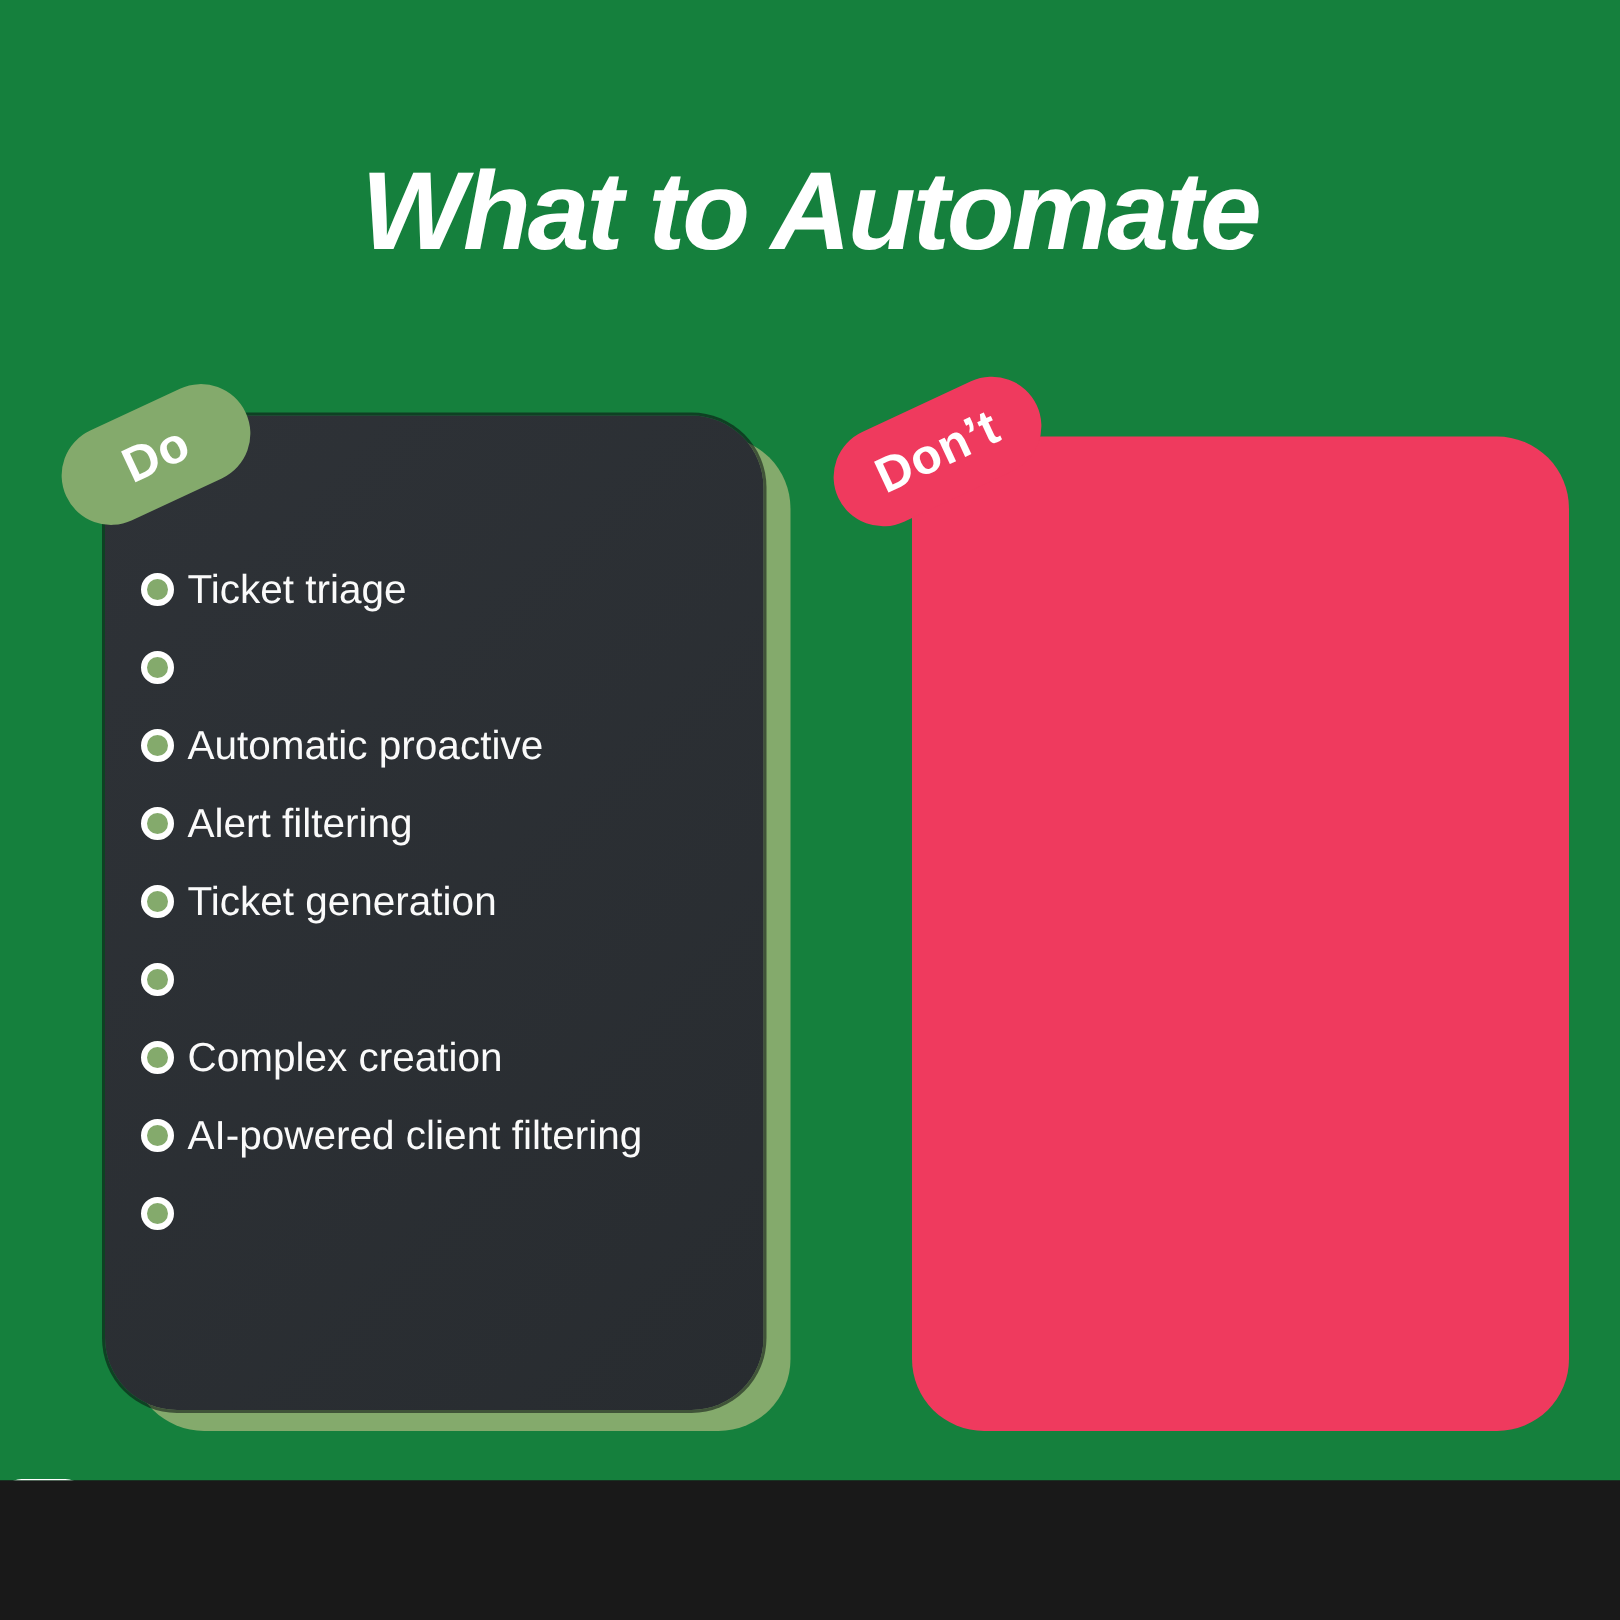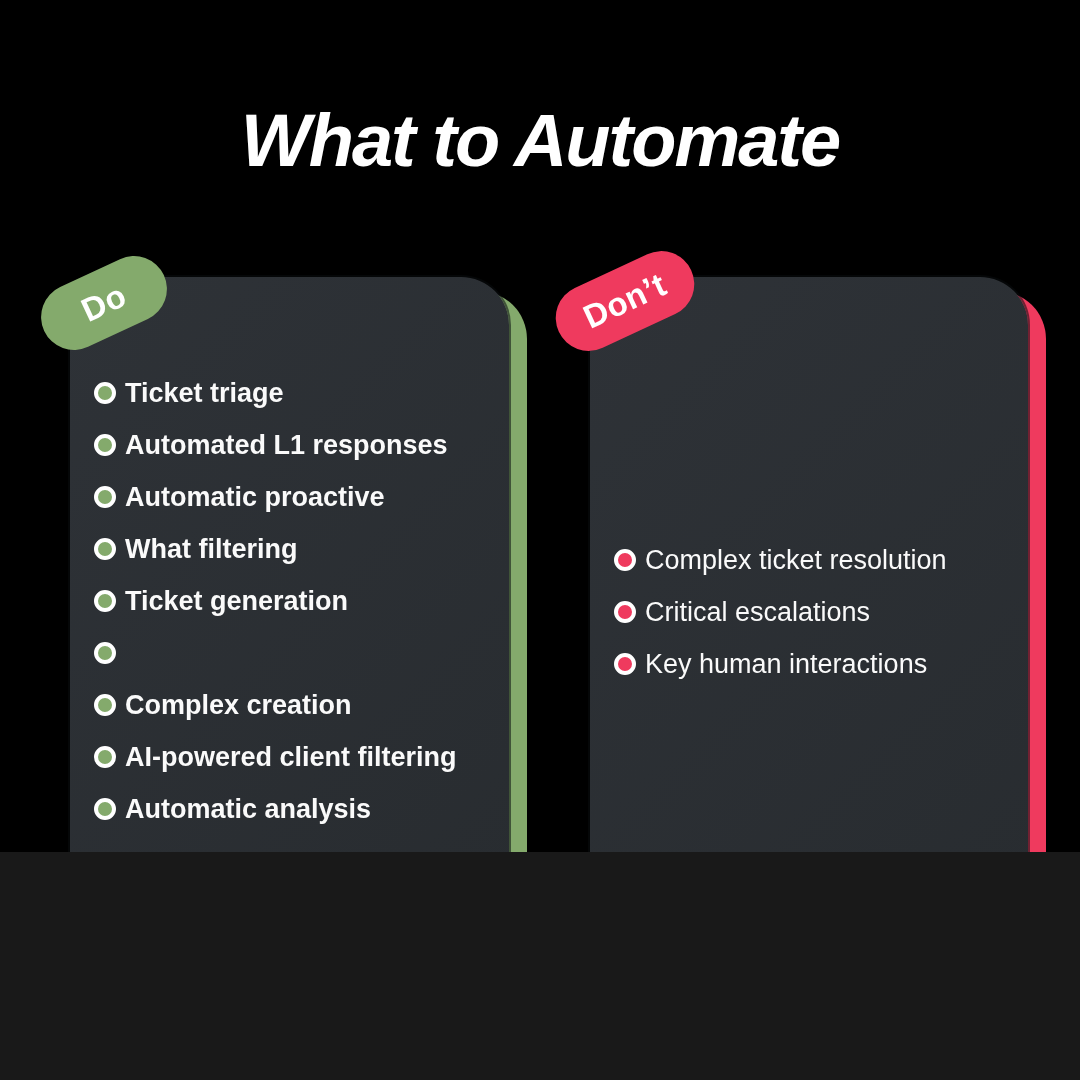--- a/index.html
+++ b/index.html
@@ -4,22 +4,22 @@
 <style>
   html, body {
     margin: 0;
     padding: 0;
     background: #191919;
     font-family: "Liberation Sans", sans-serif;
   }
   .canvas {
     position: relative;
     width: 1080px;
-    height: 852px;
-    background: #000000;
+    height: 987px;
+    background: #15803d;
     overflow: hidden;
     margin: 0 auto;
   }
   .title {
     position: absolute;
     top: 104px;
     left: 0;
     width: 100%;
     margin: 0;
     text-align: center;
@@ -46,21 +46,21 @@
     background: linear-gradient(135deg, #2e3237 0%, #282c30 100%);
     box-shadow: 0 0 0 2px rgba(10,12,14,0.55);
   }
   .do-face   { left: 70px;  top: 277px; }
   .dont-face { left: 590px; top: 277px; width: 438px; }
   .list {
     list-style: none;
     margin: 0;
     padding: 0 18px 0 24px;
   }
-  .do-list   { padding-top: 90px; font-weight: bold; }
+  .do-list   { padding-top: 90px; }
   .dont-list { padding-top: 257px; }
   .list-item {
     display: flex;
     align-items: center;
     gap: 9px;
     height: 52px;
     font-size: 27px;
     color: #fafafa;
     white-space: nowrap;
   }
@@ -118,32 +118,31 @@
   <section class="card-face do-face">
     <ul class="list do-list">
 
         <li class="list-item">
           <span class="bullet bullet-green"></span>
           <span class="item-text">Ticket triage</span>
         </li>
 
         <li class="list-item">
           <span class="bullet bullet-green"></span>
-          <span class="item-text">Automated L1 responses</span>
         </li>
 
         <li class="list-item">
           <span class="bullet bullet-green"></span>
           <span class="item-text">Automatic proactive</span>
         </li>
 
 
         <li class="list-item">
           <span class="bullet bullet-green"></span>
-          <span class="item-text">What filtering</span>
+          <span class="item-text">Alert filtering</span>
         </li>
 
         <li class="list-item">
           <span class="bullet bullet-green"></span>
           <span class="item-text">Ticket generation</span>
         </li>
 
         <li class="list-item">
           <span class="bullet bullet-green"></span>
         </li>
@@ -153,48 +152,28 @@
           <span class="item-text">Complex creation</span>
         </li>
 
         <li class="list-item">
           <span class="bullet bullet-green"></span>
           <span class="item-text">AI-powered client filtering</span>
         </li>
 
         <li class="list-item">
           <span class="bullet bullet-green"></span>
-          <span class="item-text">Automatic analysis</span>
         </li>
       </ul>
   </section>
   <div class="pill do-pill">
     <span>Do</span>
   </div>
 
   <div class="card-shadow dont-shadow"></div>
-  <section class="card-face dont-face">
-    <ul class="list dont-list">
-
-        <li class="list-item">
-          <span class="bullet bullet-red"></span>
-          <span class="item-text">Complex ticket resolution</span>
-        </li>
-
-        <li class="list-item">
-          <span class="bullet bullet-red"></span>
-          <span class="item-text">Critical escalations</span>
-        </li>
-
-        <li class="list-item">
-          <span class="bullet bullet-red"></span>
-          <span class="item-text">Key human interactions</span>
-        </li>
-      </ul>
-  </section>
   <div class="pill dont-pill">
     <span>Don’t</span>
   </div>
 
   <footer class="footer">
     <span style="display:inline-flex;">
       <svg width="58" height="58" viewBox="0 0 60 60" aria-hidden="true">
         <rect width="60" height="60" rx="15" fill="#ffffff"></rect>
         <polygon points="26,46 39,14 47,14 34,46" fill="#f0929e"></polygon>
         <polygon points="38,14 47,14 50,46 41,46" fill="#f0929e"></polygon>

